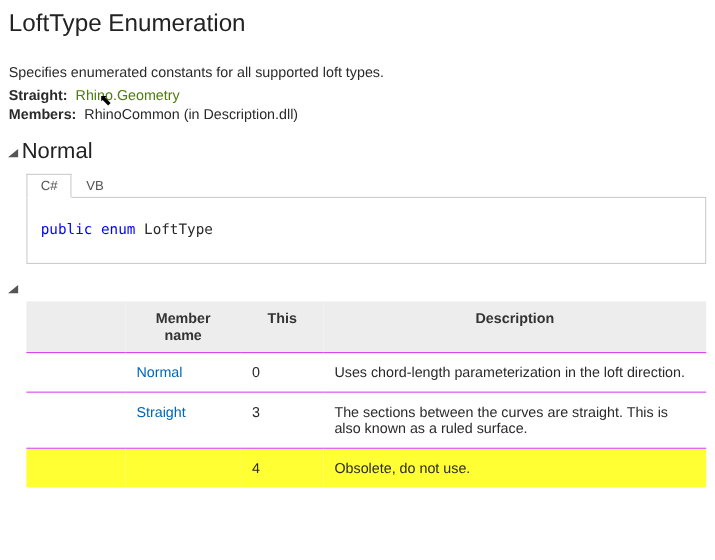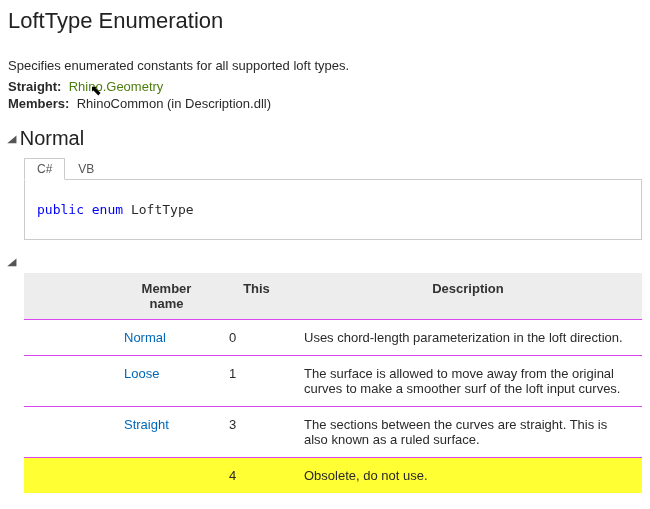--- a/index.html
+++ b/index.html
@@ -154,26 +154,20 @@
   </thead>
   <tbody id="members-body">
       <tr>
         <td class="col-icon"></td>
         <td class="col-name"><span class="memname">Normal</span></td>
         <td class="col-value">0</td>
         <td>Uses chord-length parameterization in the loft direction.</td>
       </tr>
       <tr>
         <td class="col-icon"></td>
-        <td class="col-name"><span class="memname">Loose</span></td>
-        <td class="col-value">1</td>
-        <td>The surface is allowed to move away from the original curves to make a smoother surf of the loft input curves.</td>
-      </tr>
-      <tr>
-        <td class="col-icon"></td>
         <td class="col-name"><span class="memname">Straight</span></td>
         <td class="col-value">3</td>
         <td>The sections between the curves are straight. This is also known as a ruled surface.</td>
       </tr>
       <tr class="hl">
         <td class="col-icon"></td>
         <td class="col-name"></td>
         <td class="col-value">4</td>
         <td>Obsolete, do not use.</td>
       </tr>

